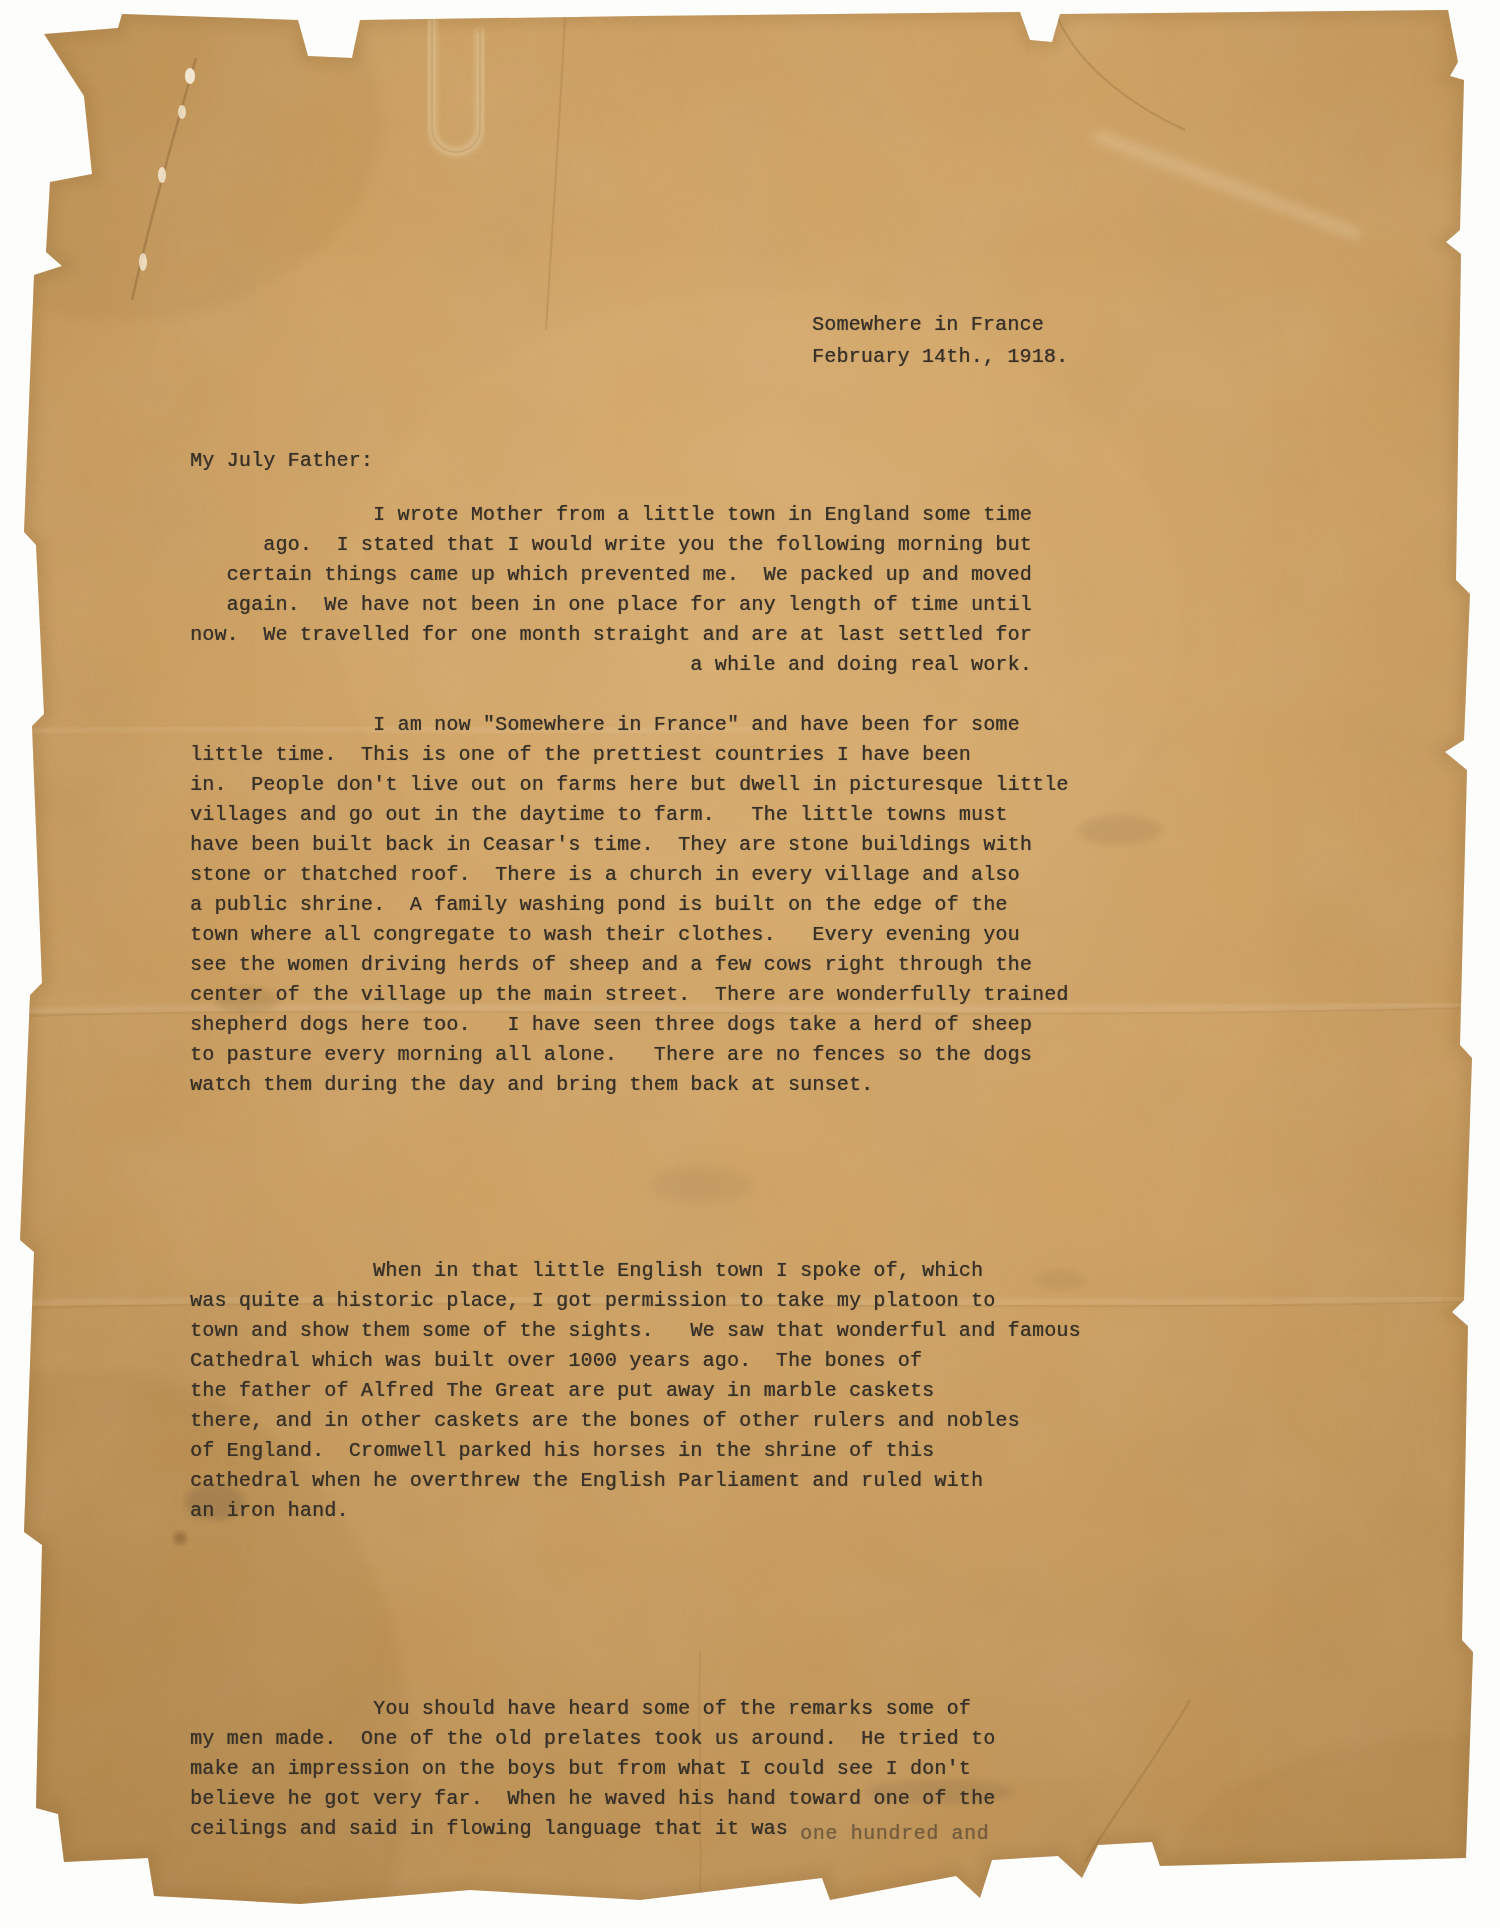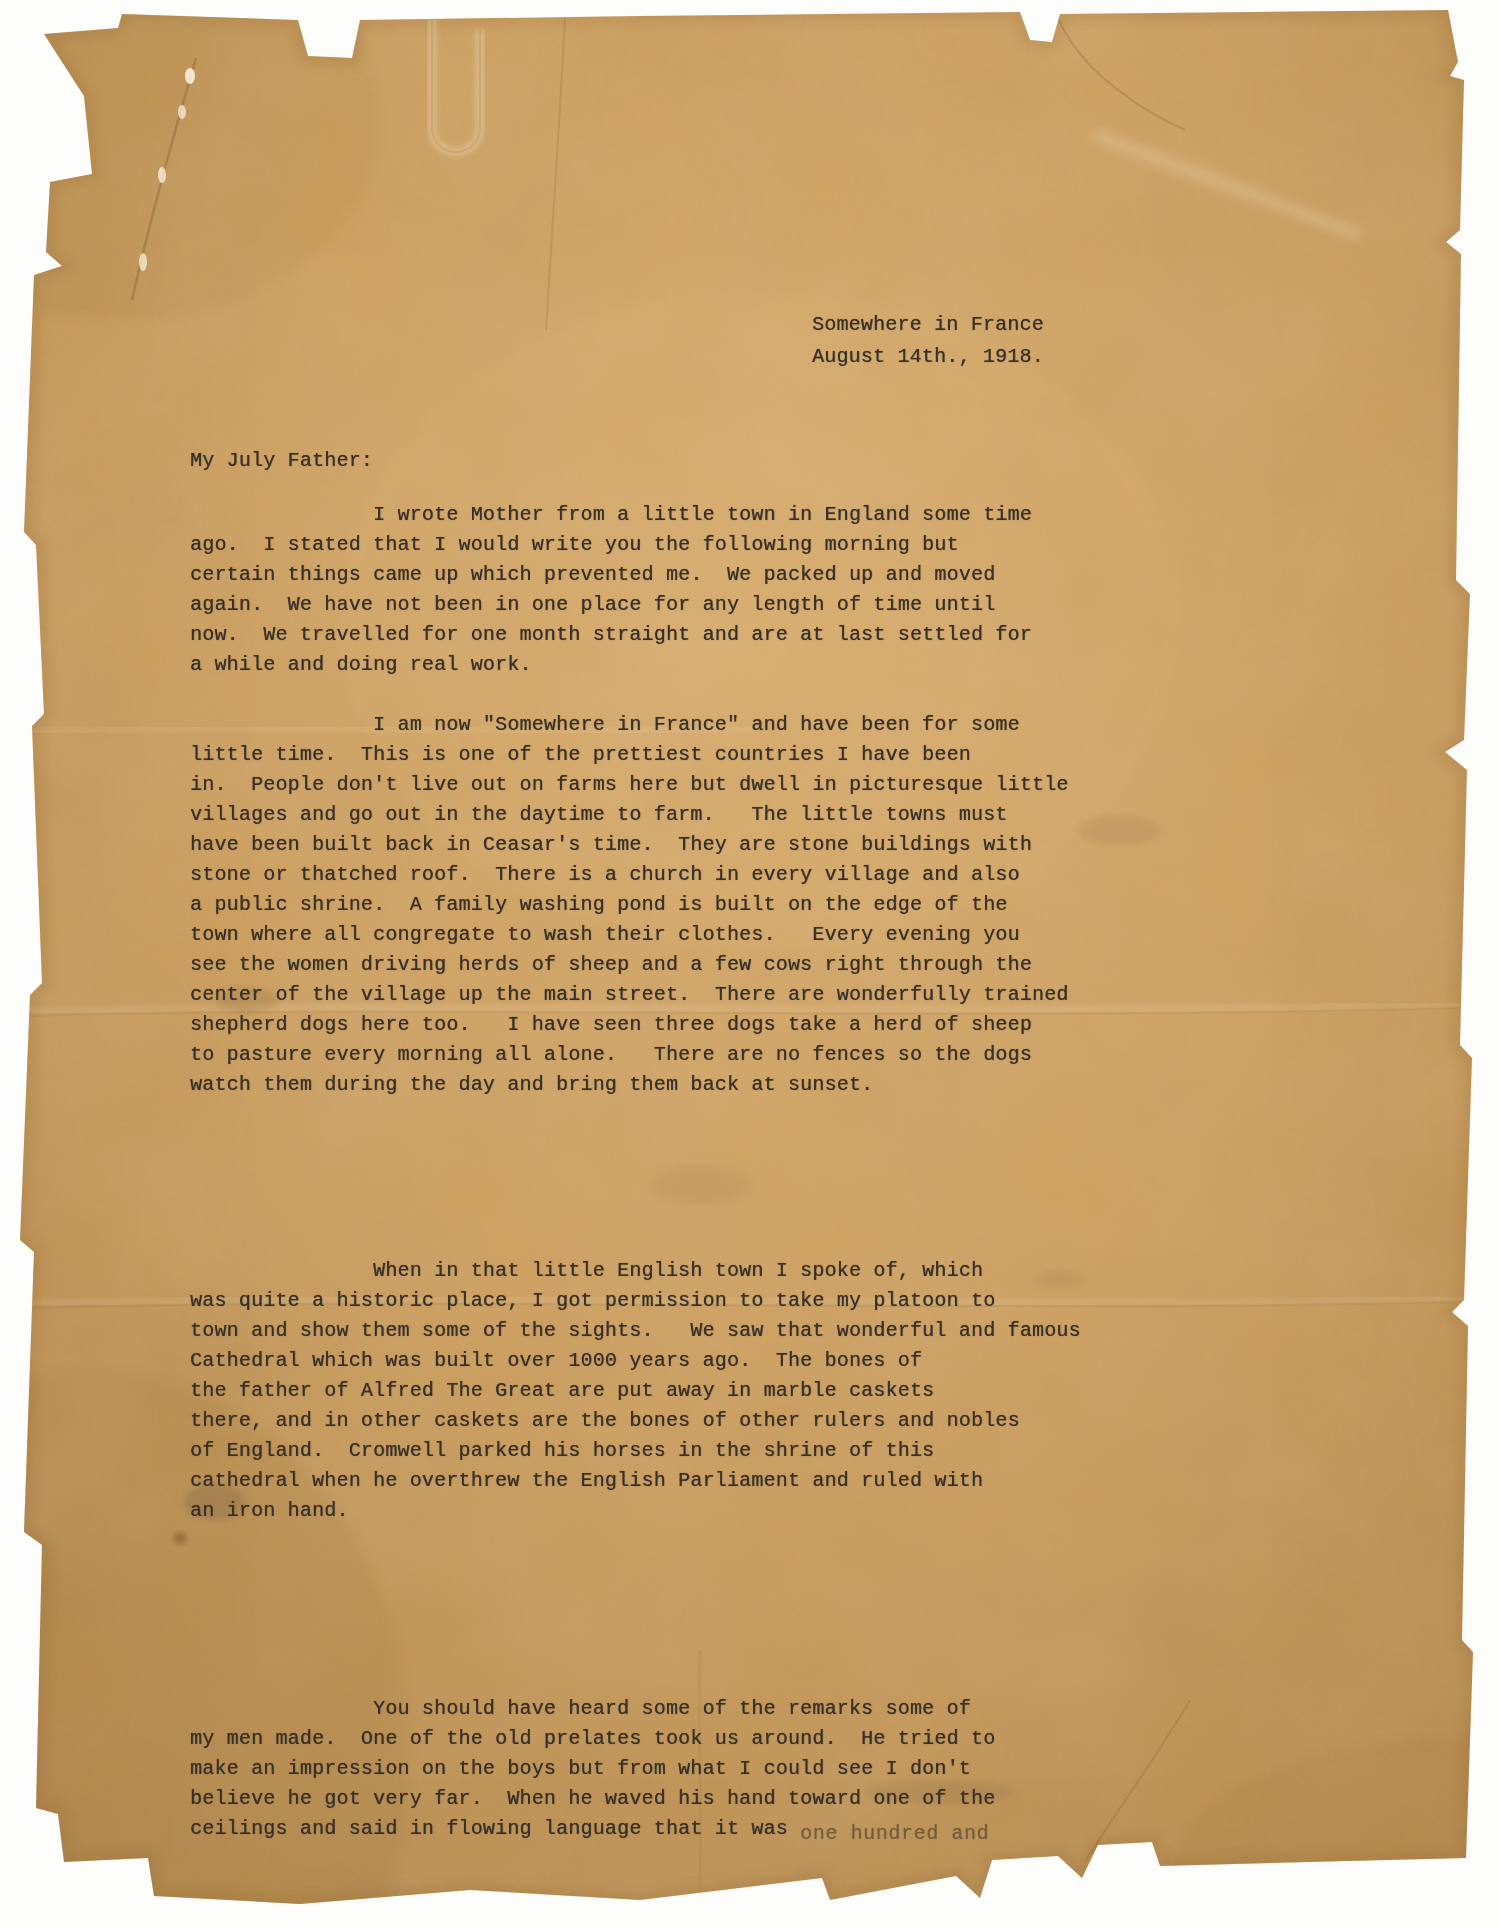--- a/index.html
+++ b/index.html
@@ -53,21 +53,21 @@
     position:relative;
     font-family:"Liberation Mono","DejaVu Sans Mono",monospace;
     font-size:20px;
     line-height:32px;
     letter-spacing:0.2px;
     color:var(--ink);
     white-space:pre;
     text-shadow:0.4px 0.4px 0.8px rgba(56,46,32,0.75);
   }
   .salutation{ left:190px; top:430px; }
-  .para-1{ left:190px; top:484px; }
+  .para-1{ left:190px; top:484px;text-align:right; }
   .para-2{ left:190px; top:694px; }
   .para-3{ left:190px; top:1114px; }
   .para-4{ left:190px; top:1240px; }
   .para-5{ left:190px; top:1528px; }
   .para-6{ left:190px; top:1678px; }
   .faint-tail{
     opacity:0.55;
     filter:blur(0.4px);
     letter-spacing:0.6px;
     position:relative;
@@ -172,21 +172,21 @@
       <ellipse cx="215" cy="1502" rx="30" ry="18" fill="#4a4038" opacity="0.18" filter="url(#soft1)"></ellipse>
       <ellipse cx="940" cy="1792" rx="75" ry="12" fill="#4a4038" opacity="0.10" filter="url(#soft1)"></ellipse>
       <ellipse cx="1060" cy="1280" rx="26" ry="10" fill="#55432a" opacity="0.08" filter="url(#soft1)"></ellipse>
     </g>
   </svg>
 
   <div class="letter-layer">
 
     <div class="dateline">
       <div class="typeline">Somewhere in France</div>
-      <div class="typeline">August 14th., 1918.</div>
+      <div class="typeline">February 14th., 1918.</div>
     </div>
 
     <div class="typewriter salutation">My July Father:</div>
 
     <div class="typewriter para-1">               I wrote Mother from a little town in England some time
 ago.  I stated that I would write you the following morning but
 certain things came up which prevented me.  We packed up and moved
 again.  We have not been in one place for any length of time until
 now.  We travelled for one month straight and are at last settled for
 a while and doing real work.</div>

